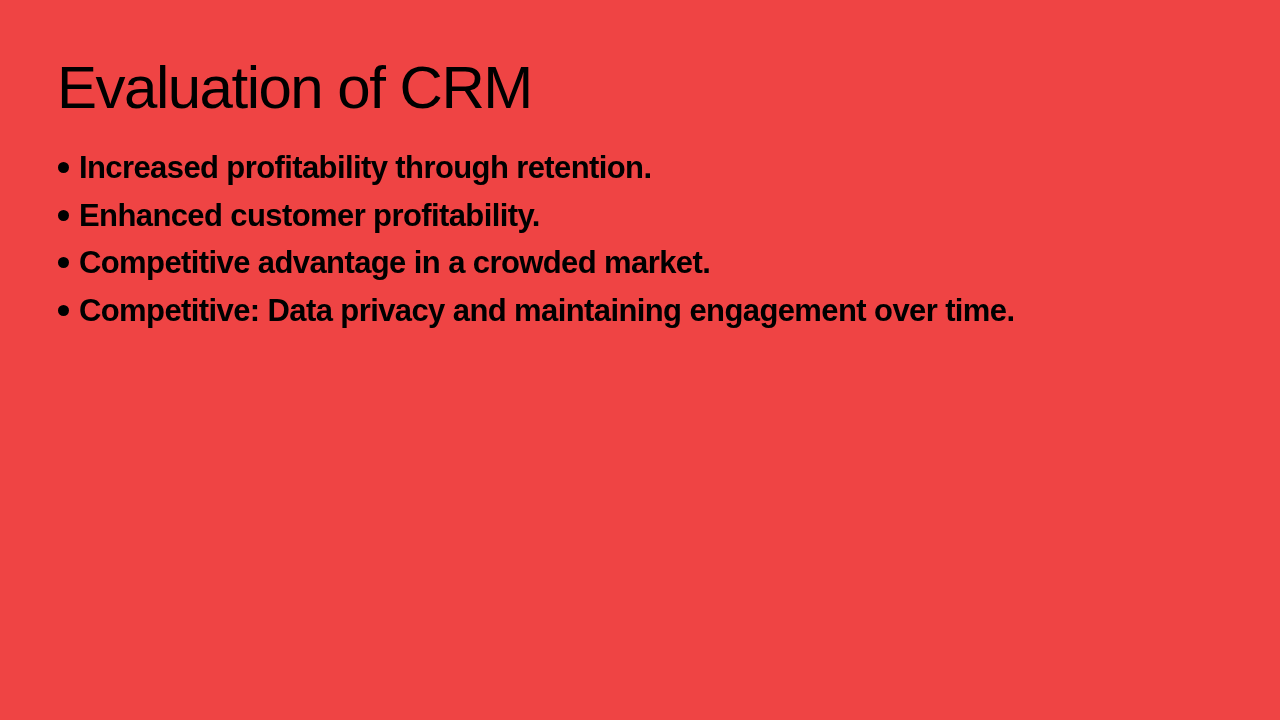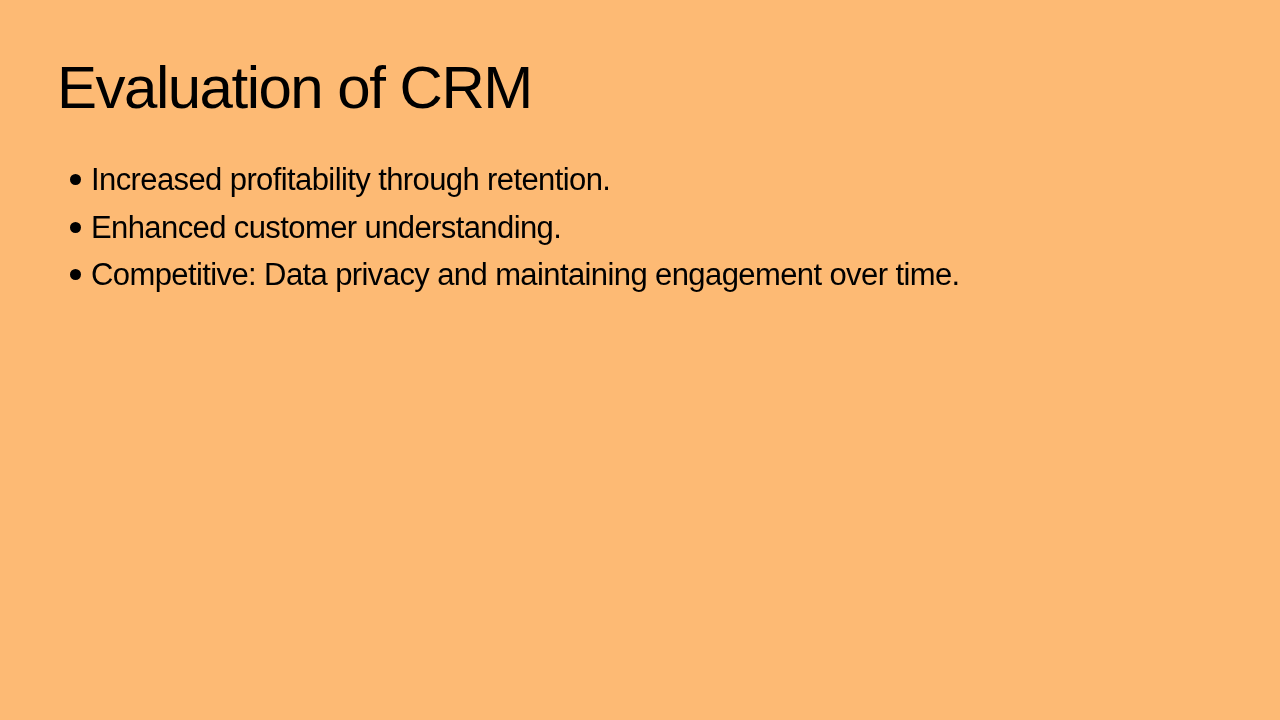--- a/index.html
+++ b/index.html
@@ -1,34 +1,38 @@
 <!DOCTYPE html>
 <html><head>
   <meta charset="utf-8">
   <style>
     html, body { margin: 0; padding: 0; background: #ffffff; }
     body { width: 1280px; height: 720px; overflow: hidden; position: relative; font-family: "Liberation Sans", sans-serif; color: #000; }
-    .slide { position: absolute; left: 0; top: 0; width: 1280px; height: 720px; background: #fdba74; }
+    .slide { position: absolute; left: 0; top: 0; width: 1280px; height: 720px; background: #ef4444; }
     .title { position: absolute; left: 57px; top: 52px; font-size: 60px; line-height: 72px; letter-spacing: -1.5px; font-weight: normal; margin: 0; white-space: nowrap; }
-    .bullets { position: absolute; left: 58px; top: 144px; margin: 12px; padding: 0; list-style: none; }
+    .bullets { position: absolute; left: 58px; top: 144px; margin: 0; padding: 0; list-style: none; font-weight: bold; }
     .bullet { font-size: 31px; line-height: 47.5px; letter-spacing: -0.6px; white-space: nowrap; display: flex; align-items: baseline; }
     .dot { display: inline-block; width: 11px; height: 11px; border-radius: 50%; background: #000; margin-right: 10px; position: relative; top: -5px; }
   </style>
 </head>
 <body>
 
 <div class="slide">
   <h1 class="title">Evaluation of CRM</h1>
   <ul class="bullets">
     <li class="bullet">
       <span class="dot"></span>
       <span>Increased profitability through retention.</span>
     </li>
     <li class="bullet">
       <span class="dot"></span>
-      <span>Enhanced customer understanding.</span>
+      <span>Enhanced customer profitability.</span>
+    </li>
+    <li class="bullet">
+      <span class="dot"></span>
+      <span>Competitive advantage in a crowded market.</span>
     </li>
     <li class="bullet">
       <span class="dot"></span>
       <span>Competitive: Data privacy and maintaining engagement over time.</span>
     </li>
   </ul>
 </div>
 
 </body></html>

